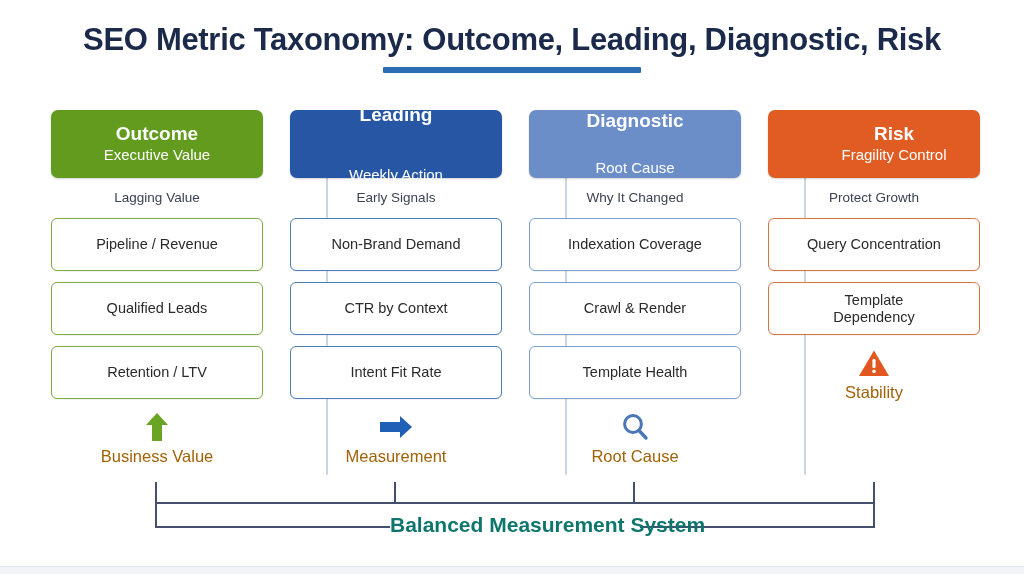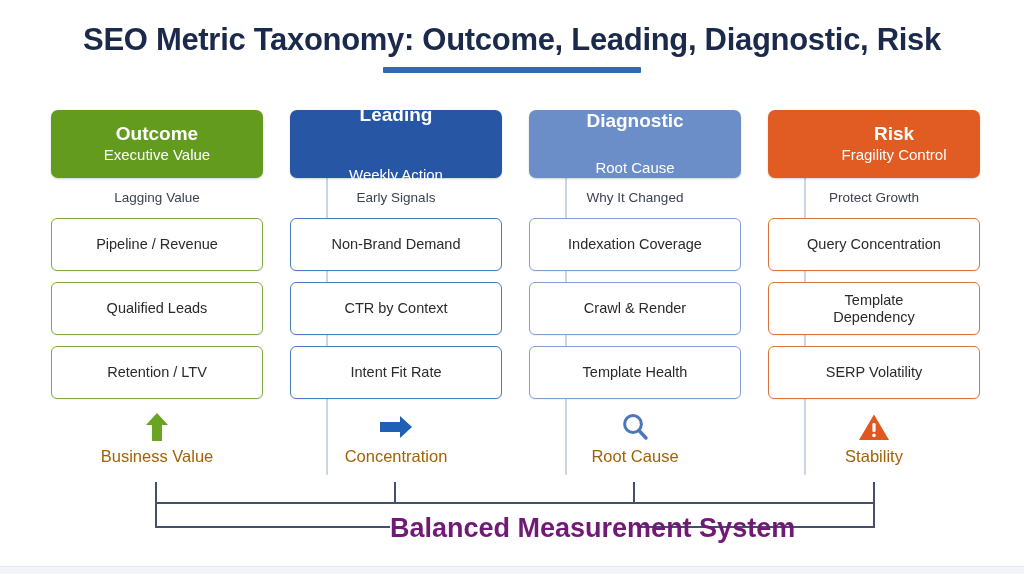--- a/index.html
+++ b/index.html
@@ -185,23 +185,23 @@
   
   .hbar-bl { left: 0;   top: 44px; width: 255px; height: 2px; }
   .hbar-br { left: 465px; top: 44px; width: 255px; height: 2px; }
 
   .bracket-label {
     position: absolute;
     left: 235px;
     top: 30px;
     width: 250px;
     text-align: center;
-    font-size: 27px;
+    font-size: 21px;
     font-weight: bold;
-    color: #701a75;
+    color: #0f766e;
     background: #ffffff;
     line-height: 1.2;
     white-space: nowrap;
   }
 
   
   .bottom-strip {
     position: absolute;
     left: 0;
     bottom: 0;
@@ -260,21 +260,21 @@
         <div class="metric blue">Non-Brand Demand</div>
         <div class="metric blue">CTR by Context</div>
         <div class="metric blue">Intent Fit Rate</div>
       </div>
       <div class="footer">
         <div class="icon-slot">
           <svg width="34" height="26" viewBox="0 0 34 26" aria-hidden="true">
             <path d="M1 8 L21 8 L21 2 L33 13 L21 24 L21 18 L1 18 Z" fill="#1f5fb5"></path>
           </svg>
         </div>
-        <div class="foot-label">Concentration</div>
+        <div class="foot-label">Measurement</div>
       </div>
     </div>
 
     <div class="col">
       <div class="hdr lblue" style="background: rgb(107, 141, 200);">
         <div class="hdr-title">Diagnostic</div>
         <div class="hdr-sub">Root Cause</div>
       </div>
       <div class="caption">Why It Changed</div>
       <div class="metrics">
@@ -295,21 +295,20 @@
 
     <div class="col">
       <div class="hdr orange" style="background: rgb(224, 92, 35);">
         <div class="hdr-title">Risk</div>
         <div class="hdr-sub">Fragility Control</div>
       </div>
       <div class="caption">Protect Growth</div>
       <div class="metrics">
         <div class="metric orange">Query Concentration</div>
         <div class="metric orange">Template<br>Dependency</div>
-        <div class="metric orange">SERP Volatility</div>
       </div>
       <div class="footer">
         <div class="icon-slot">
           <svg width="32" height="29" viewBox="0 0 32 29" aria-hidden="true">
             <path d="M16 1.5 L31 27 L1 27 Z" fill="#e2561f"></path>
             <rect x="14.4" y="10" width="3.2" height="9" rx="1.3" fill="#ffffff"></rect>
             <circle cx="16" cy="22.4" r="1.8" fill="#ffffff"></circle>
           </svg>
         </div>
         <div class="foot-label">Stability</div>

